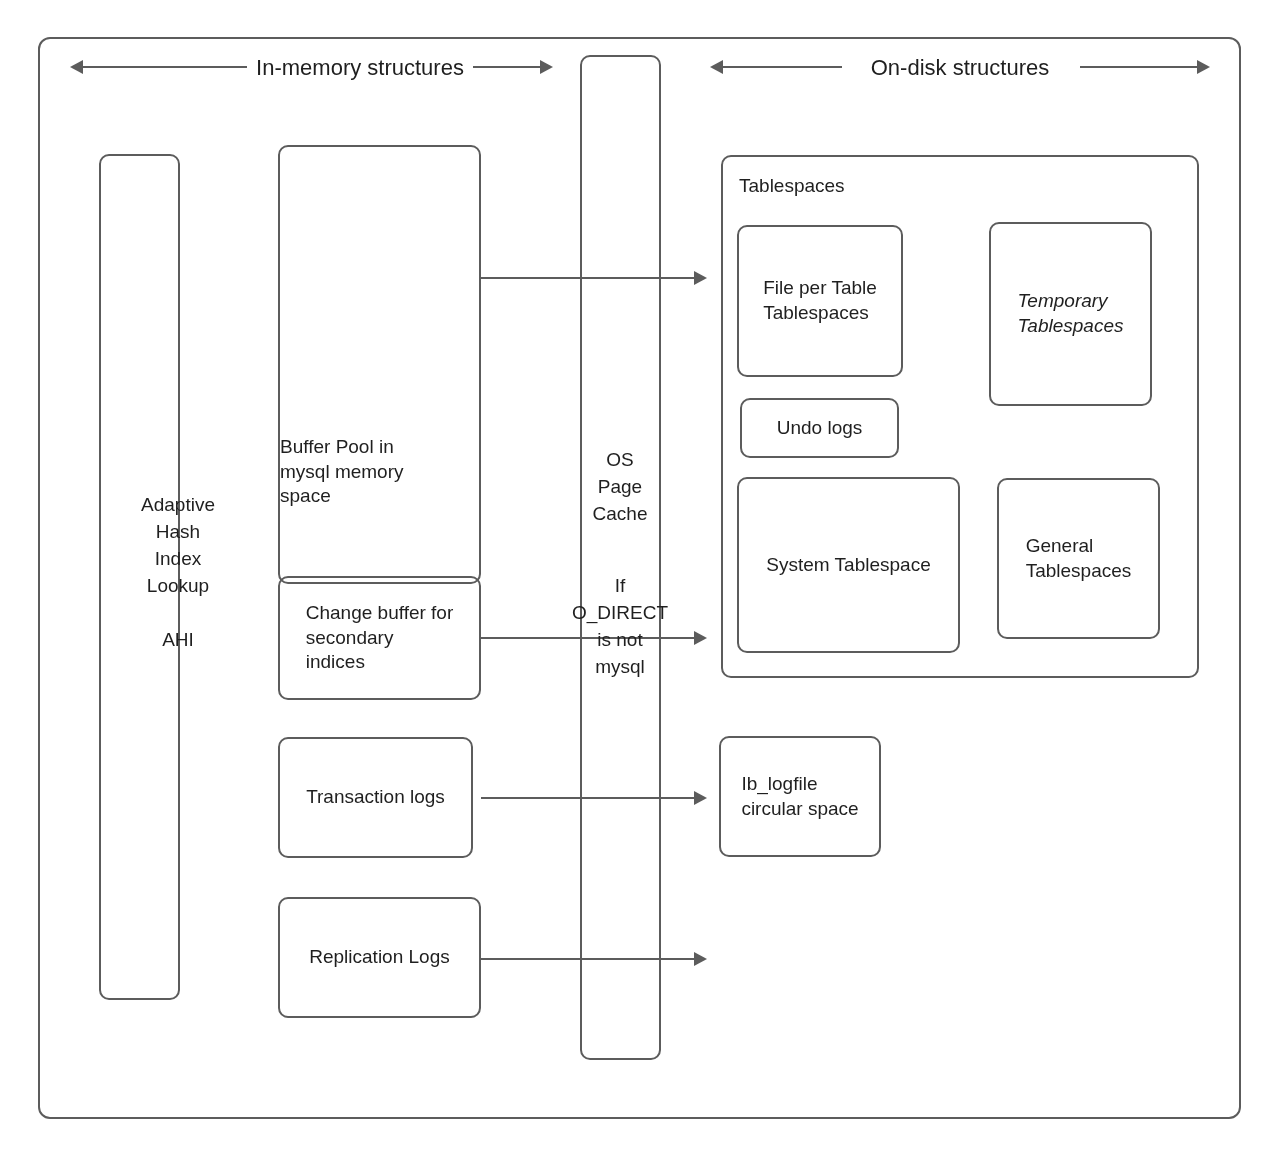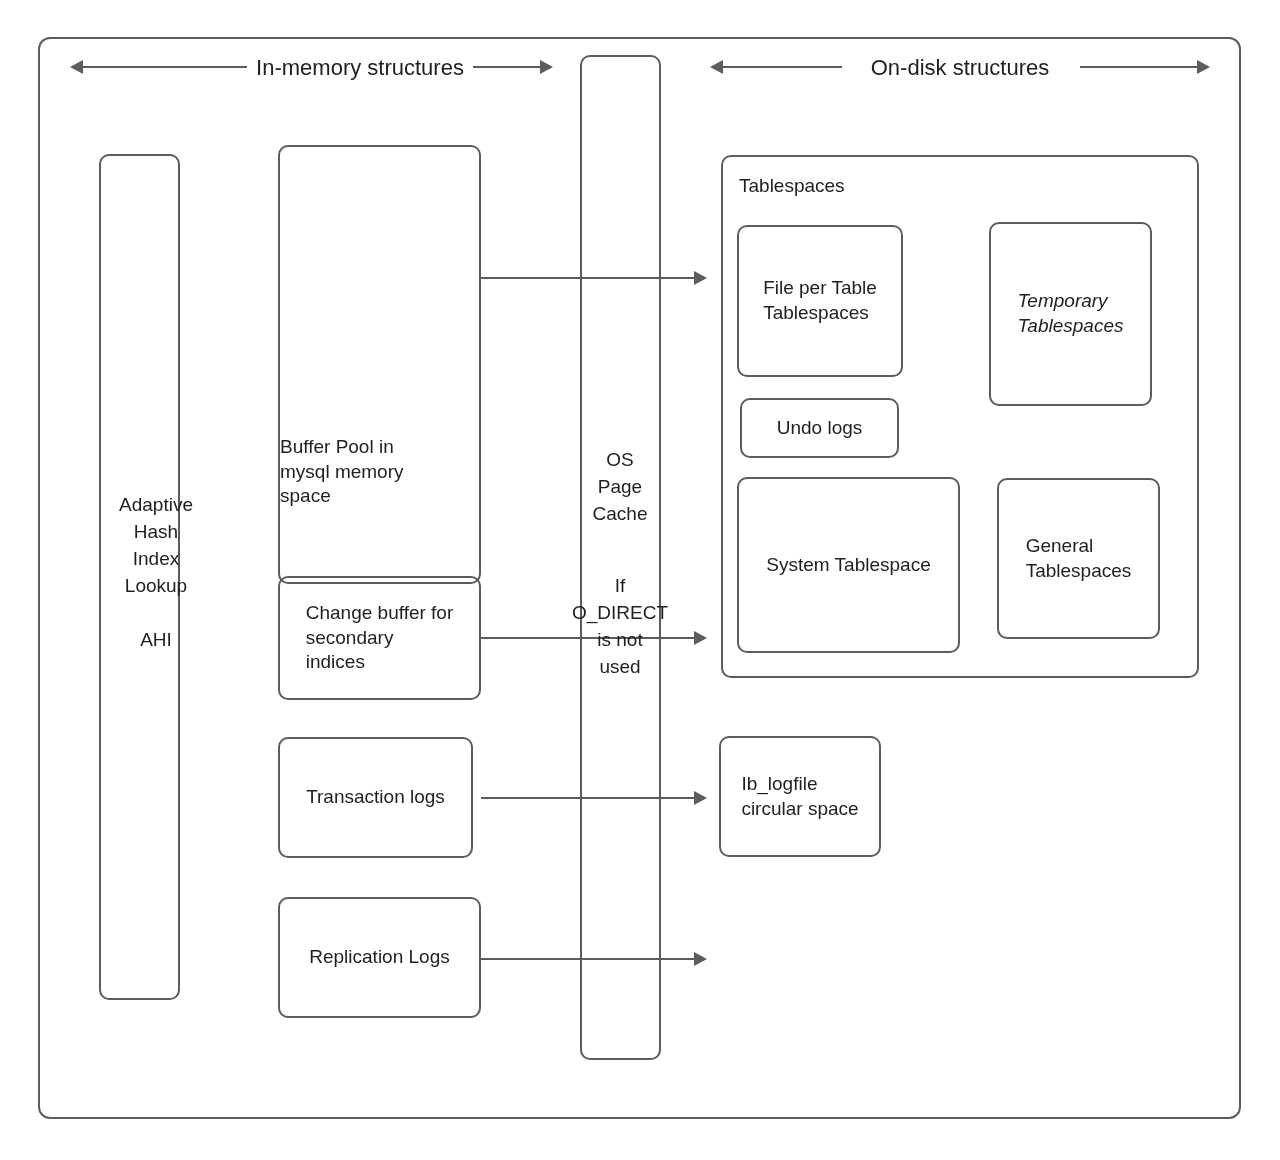--- a/index.html
+++ b/index.html
@@ -112,21 +112,21 @@
   <div class="hline" style="left:473px; top:66px; width:68px;"></div>
   <div class="arrowhead-right" style="left:540px; top:60px;"></div>
 
   <div class="arrowhead-left" style="left:710px; top:60px;"></div>
   <div class="hline" style="left:722px; top:66px; width:120px;"></div>
   <div class="axis-label" style="left:760px; top:55px; width:400px;">On-disk structures</div>
   <div class="hline" style="left:1080px; top:66px; width:122px;"></div>
   <div class="arrowhead-right" style="left:1197px; top:60px;"></div>
 
   <div class="box" style="left:99px; top:154px; width:81px; height:846px;"></div>
-  <div class="column-label" style="left:56px; top:492px;">Adaptive
+  <div class="column-label" style="left:40px; top:492px;padding-left:38px;">Adaptive
 Hash
 Index
 Lookup
 
 AHI</div>
 
   <div class="box" style="left:278px; top:117px; width:203px; height:439px;margin-top:28px;">
     <span class="lbl" style="position:absolute; left:0; right:0; top:288px;">Buffer Pool in
 mysql memory
 space</span>
@@ -158,21 +158,21 @@
   <div class="hline" style="left:481px; top:958px; width:215px;"></div>
   <div class="arrowhead-right" style="left:694px; top:952px;"></div>
 
   <div class="box" style="left:580px; top:55px; width:81px; height:1005px;"></div>
   <div class="column-label" style="left:520px; top:447px;">OS
 Page
 Cache</div>
   <div class="column-label" style="left:520px; top:573px;">If
 O_DIRECT
 is not
-used</div>
+mysql</div>
 
   <div class="group" style="left:721px; top:155px; width:478px; height:523px;">
     <span class="group-title">Tablespaces</span>
   </div>
 
   <div class="box" style="left:737px; top:225px; width:166px; height:152px;">
     <span class="lbl">File per Table
 Tablespaces</span>
   </div>
 

